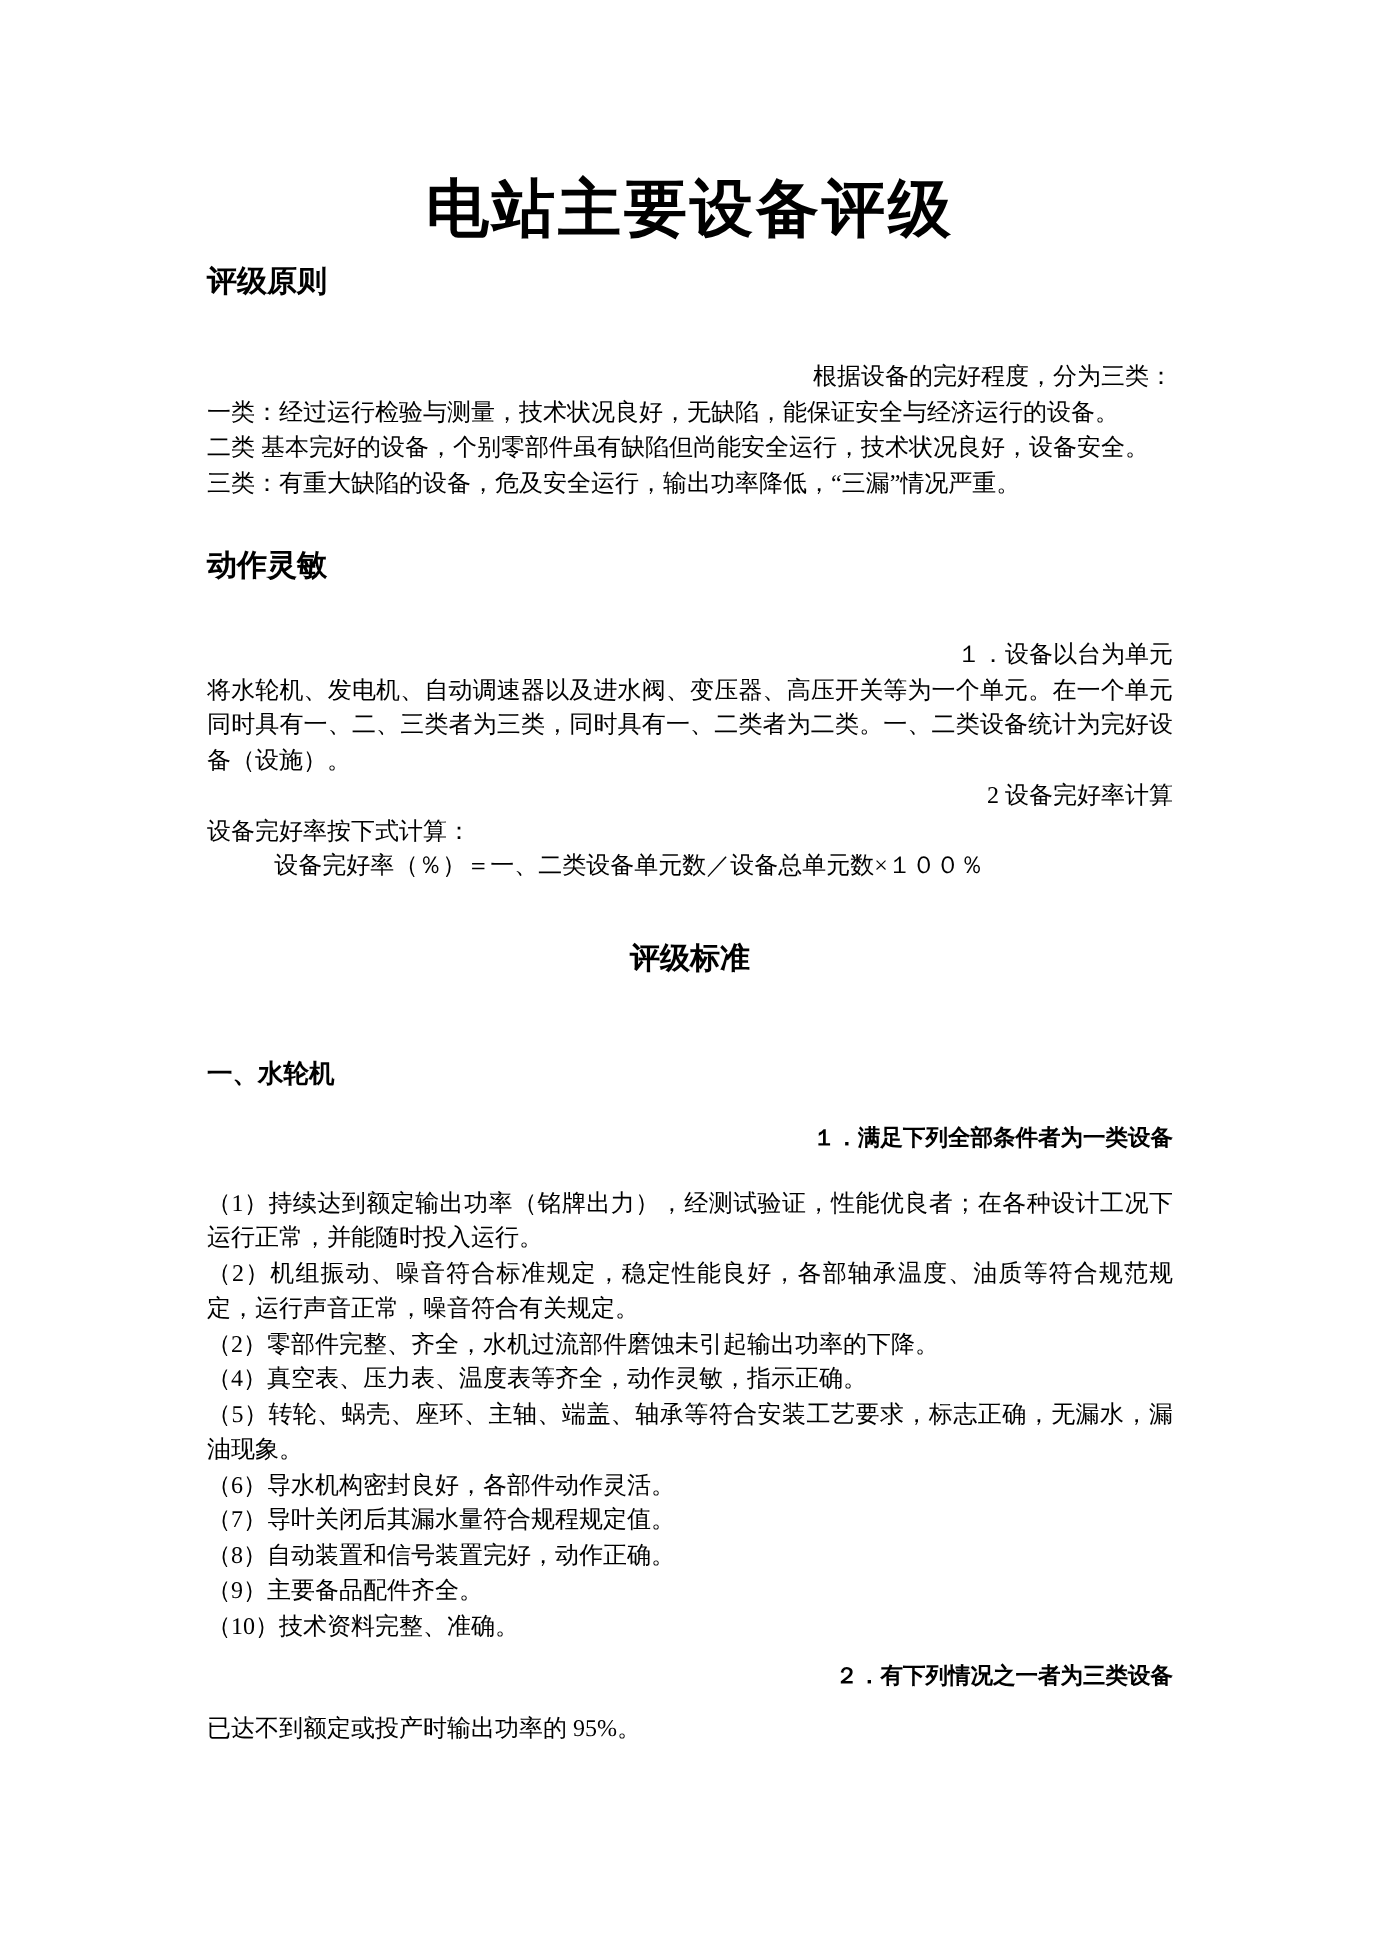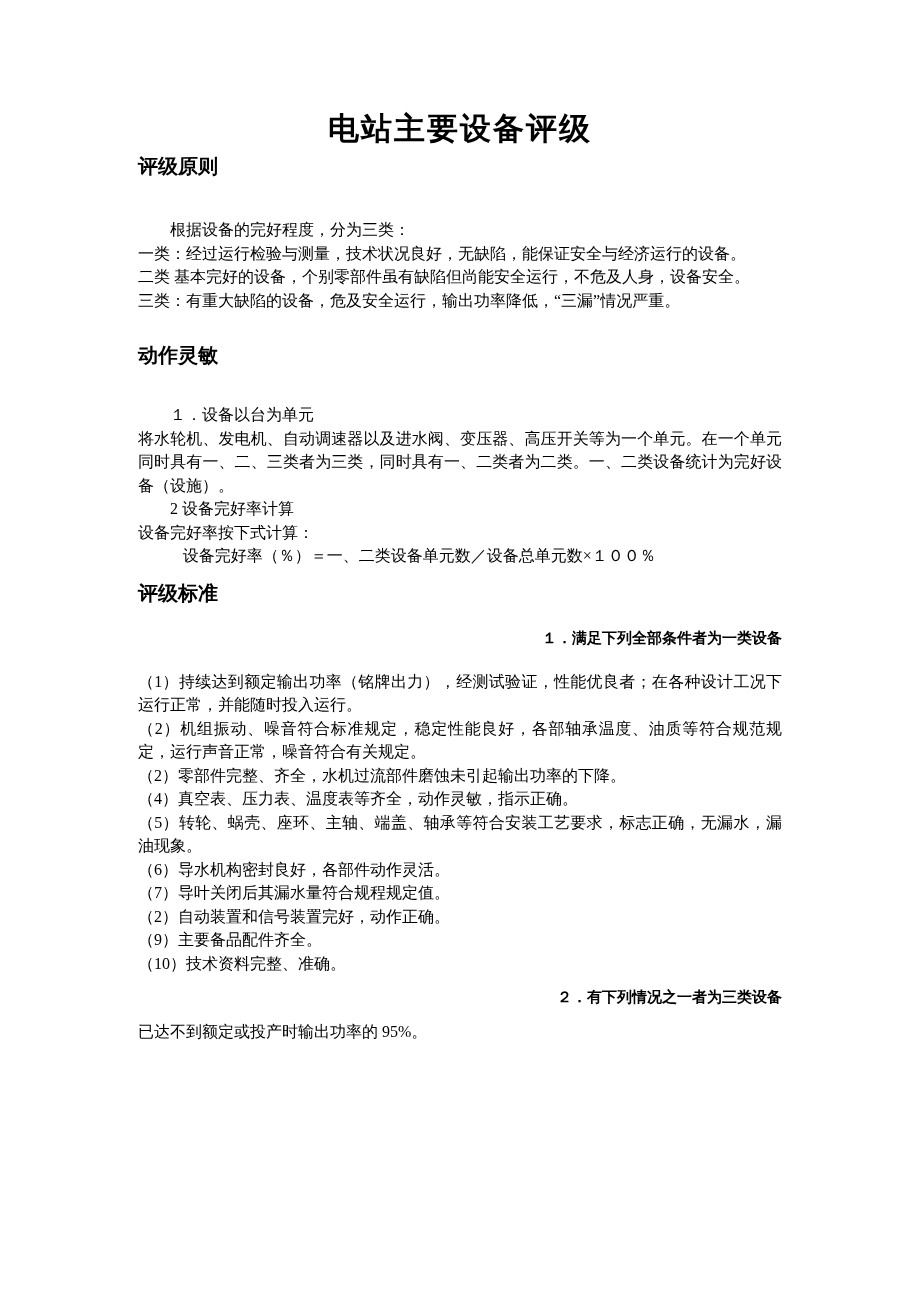--- a/index.html
+++ b/index.html
@@ -13,103 +13,104 @@
     min-height: 1302px;
     box-sizing: border-box;
     background: #ffffff;
     color: #000000;
     padding: 105px 138px 60px 138px;
     font-family: "Liberation Serif", "DejaVu Serif", serif;
     font-size: 16px;
     line-height: 23.5px;
   }
   .doc-title {
-    font-size: 31px;
+    font-size: 42px;
     line-height: 48px;
     font-weight: bold;
     text-align: center;
     letter-spacing: 2px;
-    margin: 0;
+    margin: 11px;
   }
   .h-major {
     font-size: 20px;
     line-height: 27px;
     font-weight: bold;
     margin: 0;
   }
   .h-principles { }
   .h-method    { margin-top: 30px; }
-  .h-standard  { margin-top: 12px; }
+  .h-standard  { margin-top: 36px; text-align: center; }
   .h-sub {
     font-family: "Liberation Sans", "DejaVu Sans", sans-serif;
     font-size: 17px;
     line-height: 24px;
     font-weight: bold;
     margin: 51px 0 0 0;
   }
   .h-item {
     font-family: "Liberation Sans", "DejaVu Sans", sans-serif;
     font-size: 15px;
     line-height: 22px;
     font-weight: bold;
     margin: 20px 0 0 0;
     padding-left: 6px;
     text-align: right;
   }
   .h-item-tight { margin-top: 11px; }
   .para { margin: 0; }
   .para-intro { margin-top: 38px; }
-  .indent-2 { text-indent: 2em; }
+  .indent-2 { text-indent: 2em; text-align: right; }
   .indent-3 { text-indent: 2.8em; }
   .just { text-align: justify; }
   .block-gap-1 { margin-top: 34px; }
   .line { margin: 0; }
   .items { margin-top: 21px; }
   .final-line { margin-top: 12px; font-family: Liberation Serif, serif; }
 </style>
 </head>
 <body>
 
 <div class="page">
 
   <h1 class="doc-title">电站主要设备评级</h1>
 
   <h2 class="h-major h-principles">评级原则</h2>
 
   <div class="para para-intro">
     <div class="line indent-2">根据设备的完好程度，分为三类：</div>
     <div class="line just">一类：经过运行检验与测量，技术状况良好，无缺陷，能保证安全与经济运行的设备。</div>
-    <div class="line just">二类 基本完好的设备，个别零部件虽有缺陷但尚能安全运行，不危及人身，设备安全。</div>
+    <div class="line just">二类 基本完好的设备，个别零部件虽有缺陷但尚能安全运行，技术状况良好，设备安全。</div>
     <div class="line">三类：有重大缺陷的设备，危及安全运行，输出功率降低，“三漏”情况严重。</div>
   </div>
 
   <h2 class="h-major h-method">动作灵敏</h2>
 
   <div class="para block-gap-1">
     <div class="line indent-2">１．设备以台为单元</div>
     <div class="line just">将水轮机、发电机、自动调速器以及进水阀、变压器、高压开关等为一个单元。在一个单元同时具有一、二、三类者为三类，同时具有一、二类者为二类。一、二类设备统计为完好设备（设施）。</div>
     <div class="line indent-2">2 设备完好率计算</div>
     <div class="line">设备完好率按下式计算：</div>
     <div class="line indent-3">设备完好率（％）＝一、二类设备单元数／设备总单元数×１００％</div>
   </div>
 
   <h2 class="h-major h-standard">评级标准</h2>
 
+  <h3 class="h-sub">一、水轮机</h3>
 
   <h4 class="h-item">１．满足下列全部条件者为一类设备</h4>
 
   <div class="para items">
     <div class="line just">（1）持续达到额定输出功率（铭牌出力），经测试验证，性能优良者；在各种设计工况下运行正常，并能随时投入运行。</div>
     <div class="line just">（2）机组振动、噪音符合标准规定，稳定性能良好，各部轴承温度、油质等符合规范规定，运行声音正常，噪音符合有关规定。</div>
     <div class="line just">（2）零部件完整、齐全，水机过流部件磨蚀未引起输出功率的下降。</div>
     <div class="line just">（4）真空表、压力表、温度表等齐全，动作灵敏，指示正确。</div>
     <div class="line just">（5）转轮、蜗壳、座环、主轴、端盖、轴承等符合安装工艺要求，标志正确，无漏水，漏油现象。</div>
     <div class="line just">（6）导水机构密封良好，各部件动作灵活。</div>
     <div class="line just">（7）导叶关闭后其漏水量符合规程规定值。</div>
-    <div class="line just">（2）自动装置和信号装置完好，动作正确。</div>
+    <div class="line just">（8）自动装置和信号装置完好，动作正确。</div>
     <div class="line just">（9）主要备品配件齐全。</div>
     <div class="line just">（10）技术资料完整、准确。</div>
   </div>
 
   <h4 class="h-item h-item-tight">２．有下列情况之一者为三类设备</h4>
 
   <div class="para final-line">已达不到额定或投产时输出功率的 95%。</div>
 
 </div>
 

